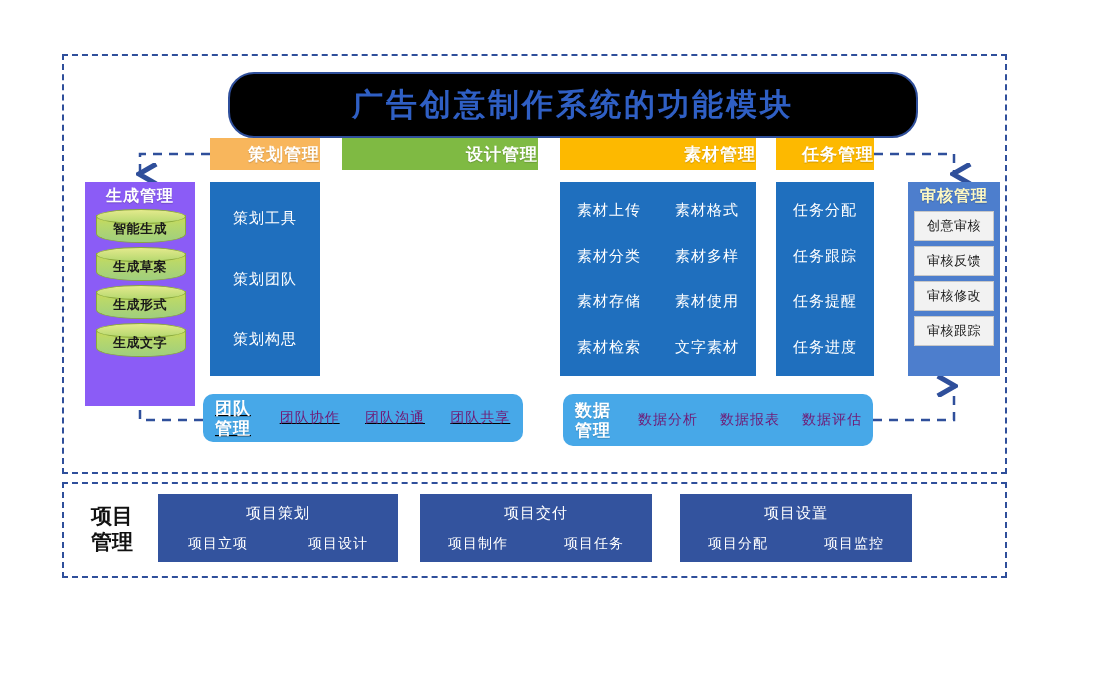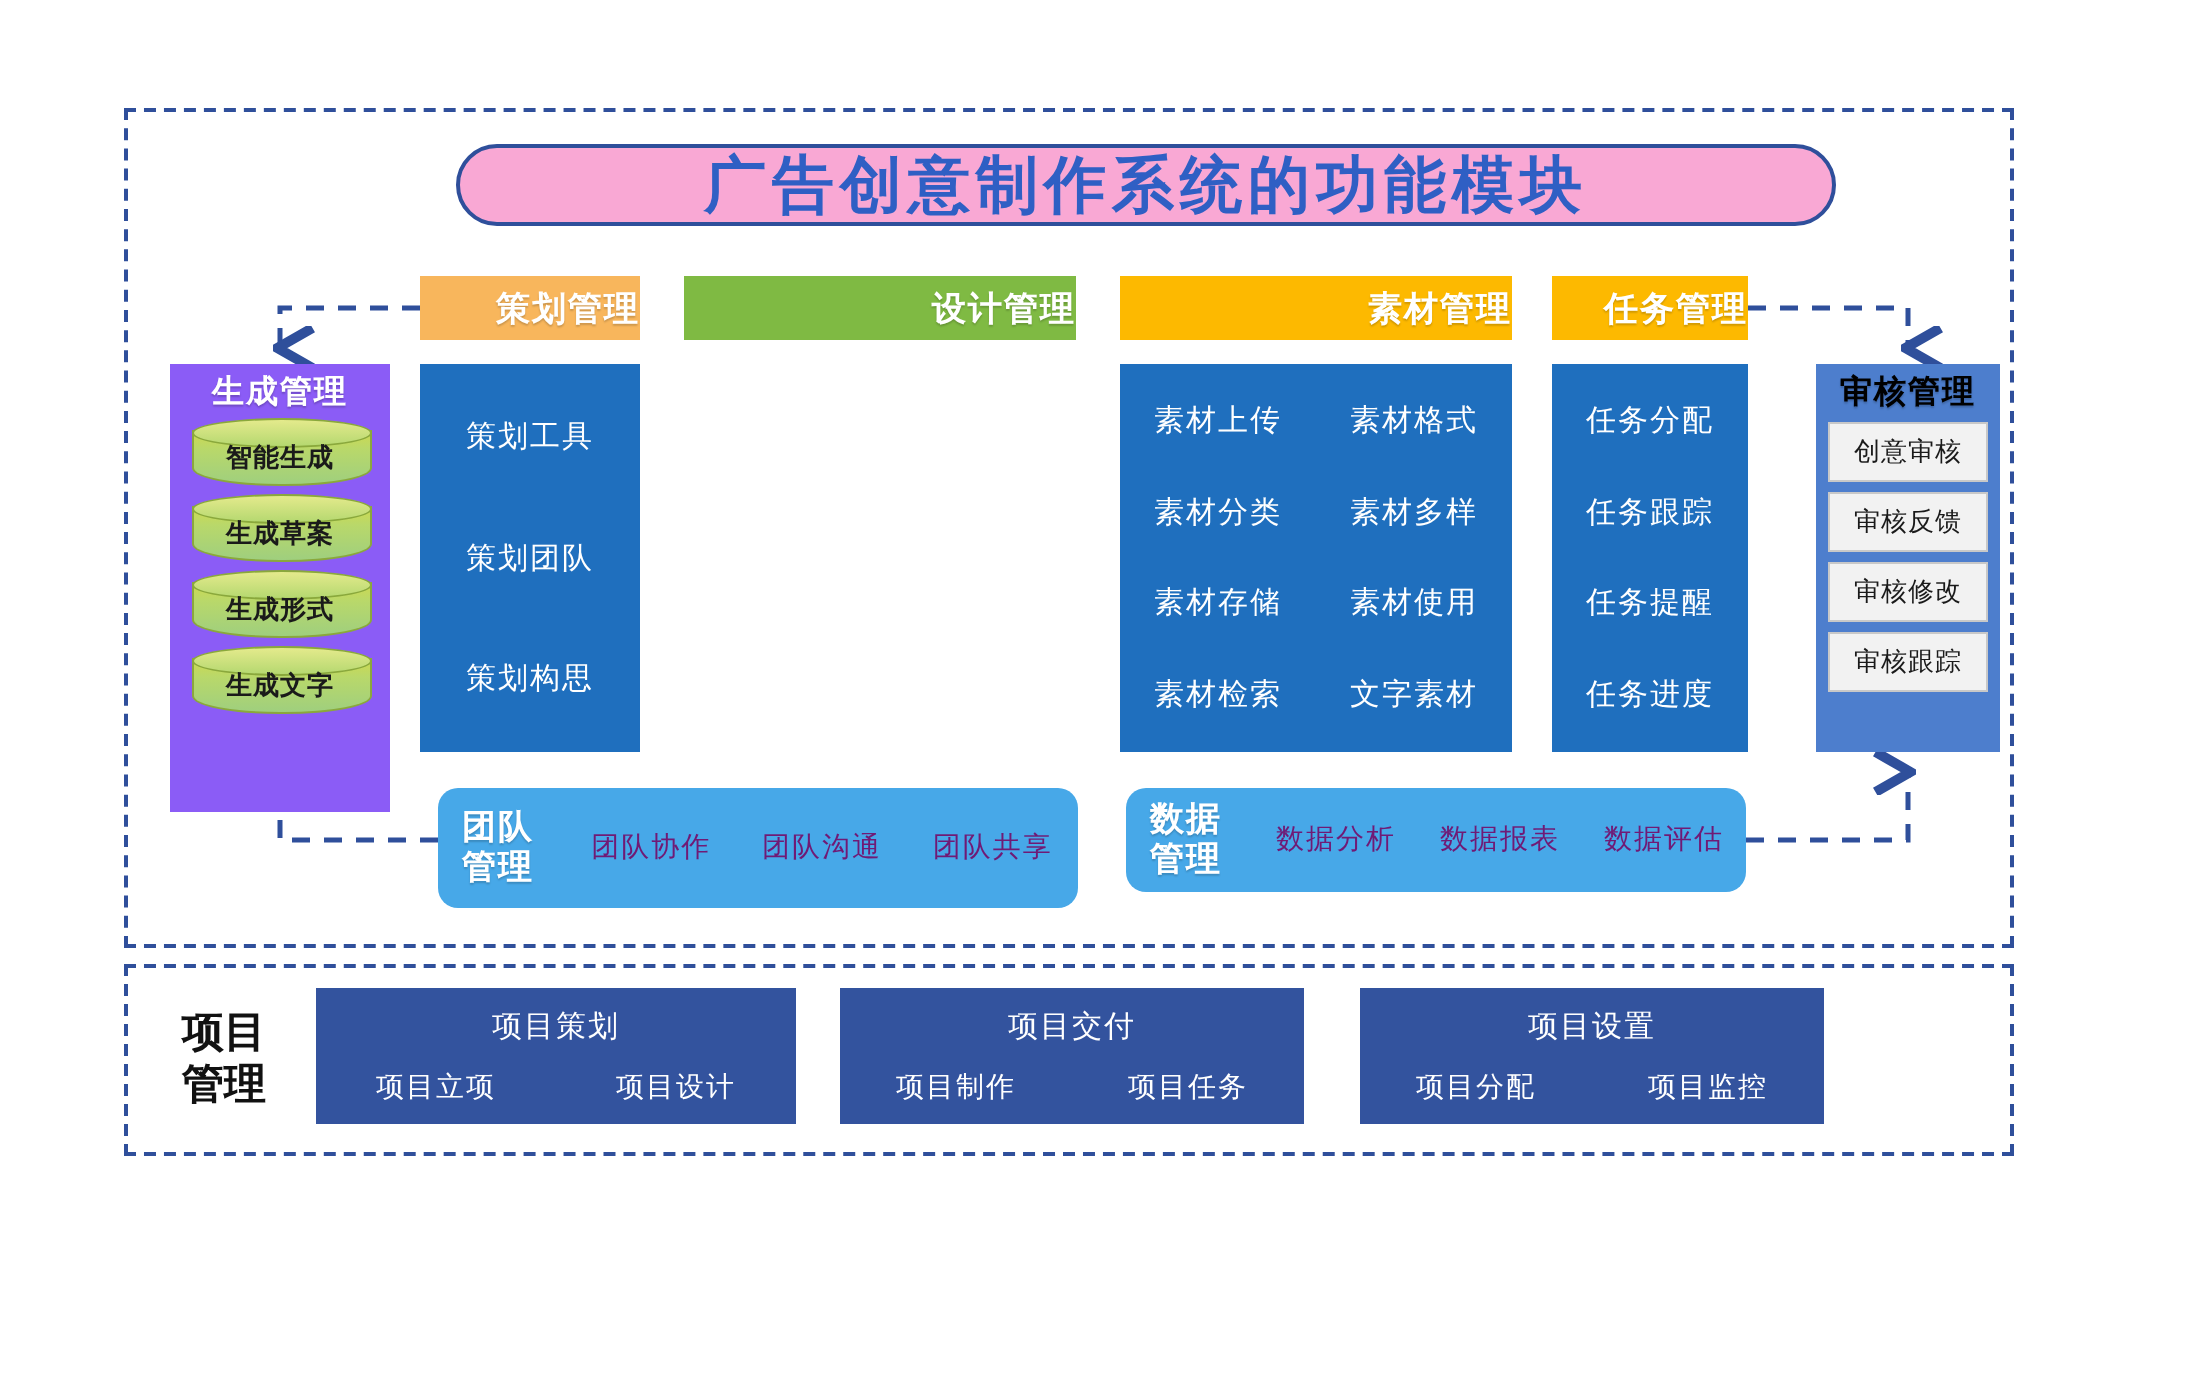--- a/index.html
+++ b/index.html
@@ -19,24 +19,24 @@
     left:62px;top:54px;width:945px;height:420px;
     border:2px dashed #2f4f9b;
   }
   .frame-bottom{
     left:62px;top:482px;width:945px;height:96px;
     border:2px dashed #2f4f9b;
   }
 
   
   .title-box{
-    left:228px;top:72px;width:690px;height:41px;
+    left:228px;top:72px;width:690px;height:66px;
     border:2px solid #2f4f9b;
     border-radius:26px;
-    background:#f9a8d4;
+    background:#000000;
     display:flex;align-items:center;justify-content:center;
   }
   .title-text{
     font-size:31px;font-weight:bold;color:#2f5fc4;
     letter-spacing:3px;
     font-family:"DejaVu Sans","Liberation Sans",sans-serif;
   }
 
   
   .col-head{
@@ -88,21 +88,21 @@
     font-size:13px;color:#1a1a1a;font-weight:bold;letter-spacing:0.5px;
     z-index:3;
   }
 
   
   .audit-col{
     left:908px;top:182px;width:92px;height:194px;
     background:#4d7ecd;padding-top:4px;
   }
   .audit-title{
-    text-align:center;color:#000000;font-size:16px;font-weight:bold;
+    text-align:center;color:#fef9c3;font-size:16px;font-weight:bold;
     letter-spacing:1px;margin-bottom:4px;text-shadow:0 1px 1px rgba(0,0,0,.2);
   }
   .audit-item{
     width:78px;height:28px;margin:0 auto 5px auto;
     background:#f2f2f2;border:1px solid #c8c8c8;
     display:flex;align-items:center;justify-content:center;
     font-size:13px;color:#1a1a1a;letter-spacing:0.5px;
   }
 
   
@@ -265,21 +265,21 @@
       <span class="cell">任务跟踪</span>
     </div>
     <div class="row2">
       <span class="cell">任务提醒</span>
     </div>
     <div class="row2">
       <span class="cell">任务进度</span>
     </div>
   </div>
 
-  <div class="abs pill" style="left:219px;top:394px;width:320px;height:60px;">
+  <div class="abs pill" style="left:203px;top:394px;width:320px;height:48px;text-decoration:underline;">
     <span class="pill-title">团队管理</span>
     <span class="pill-items">
       <span class="pill-item">团队协作</span>
       <span class="pill-item">团队沟通</span>
       <span class="pill-item">团队共享</span>
     </span>
   </div>
 
   <div class="abs pill" style="left:563px;top:394px;width:310px;height:52px;">
     <span class="pill-title">数据管理</span>

